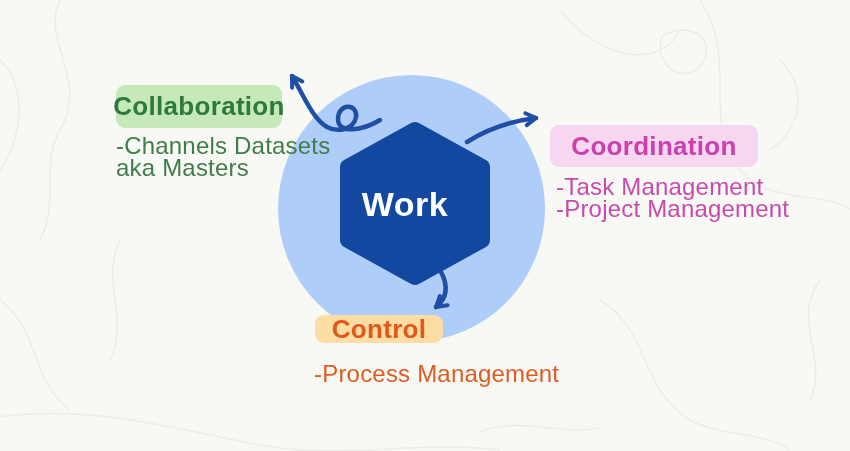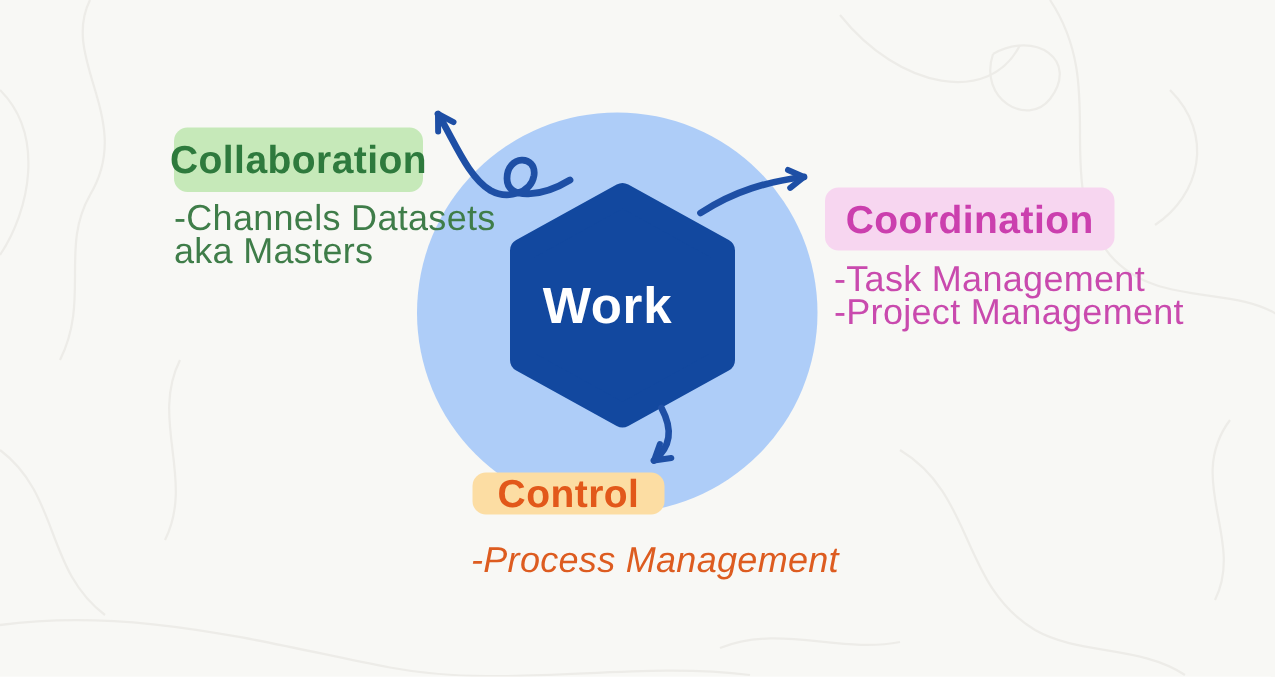--- a/index.html
+++ b/index.html
@@ -24,28 +24,28 @@
     position:absolute;left:341px;top:184px;width:128px;height:40px;
     display:flex;align-items:center;justify-content:center;
     color:var(--work-text,#fff);font-size:34px;font-weight:bold;letter-spacing:.5px;
   }
   .tag{
     position:absolute;display:flex;align-items:center;justify-content:center;
     border-radius:9px;font-weight:bold;font-size:26px;letter-spacing:.3px;
   }
   .tag-collaboration{left:116px;top:85px;width:166px;height:43px;
     background:var(--collaboration-bg,#c6e9b9);color:var(--collaboration-text,#2e7a3d);}
-  .tag-coordination{left:550px;top:125px;width:193px;height:42px;
+  .tag-coordination{left:550px;top:125px;width:208px;height:42px;
     background:var(--coordination-bg,#f7d6f0);color:var(--coordination-text,#cb3fae);}
   .tag-control{left:315px;top:315px;width:128px;height:28px;
     background:var(--control-bg,#fcdda3);color:var(--control-text,#e2581a);}
   .sub{position:absolute;font-size:24px;line-height:22px;letter-spacing:.2px;}
   .sub-collaboration{left:116px;top:135px;color:var(--collaboration-sub,#3f7d49);}
   .sub-coordination{left:556px;top:176px;color:var(--coordination-sub,#c94aae);}
-  .sub-control{left:314px;top:363px;color:var(--control-sub,#dd5c20);font-style:italic;}
+  .sub-control{left:314px;top:363px;color:var(--control-sub,#dd5c20);}
 </style>
 </head>
 <body>
 
 <div class="canvas">
 
   <svg class="layer bg" viewBox="0 0 850 451">
     <g>
       <path d="M -20 420 C 80 400, 180 430, 260 445 C 340 460, 420 440, 500 450"></path>
       <path d="M 560 10 C 600 60, 660 70, 680 30"></path>

